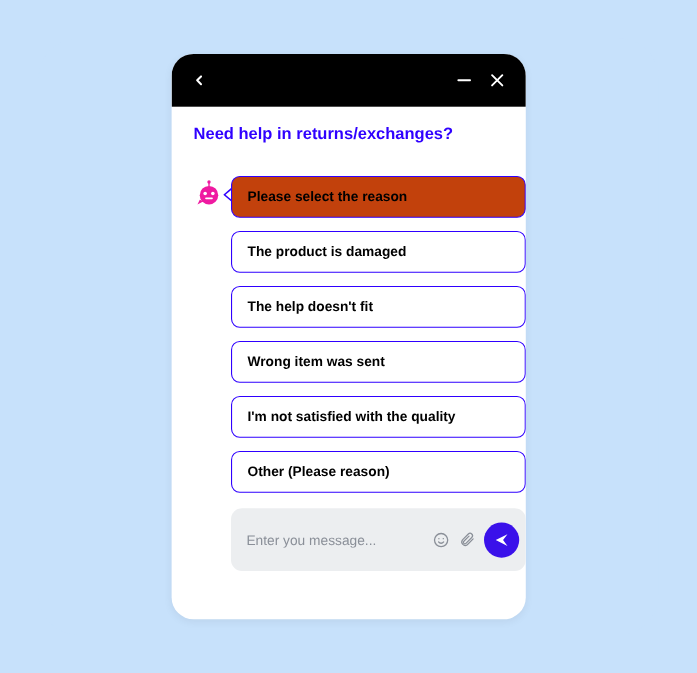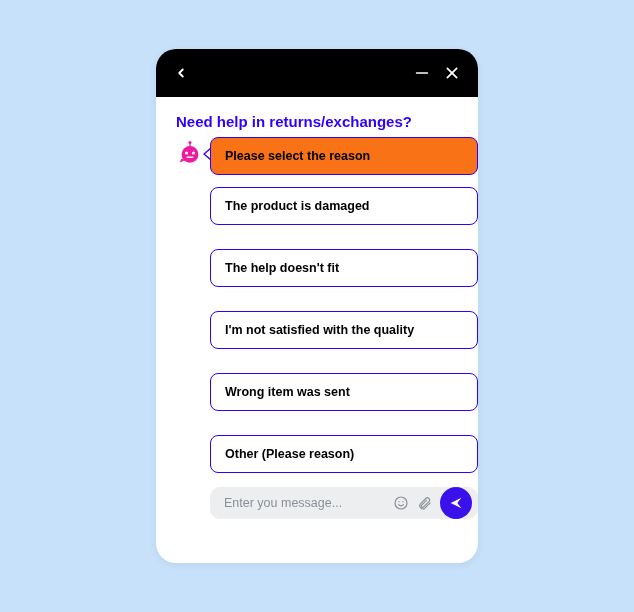--- a/index.html
+++ b/index.html
@@ -34,42 +34,42 @@
 
   .content {
     flex: 1;
     padding: 16px 20px 14px 20px;
     display: flex; flex-direction: column;
   }
   .title {
     color: #2f00ff;
     font-weight: 700;
     font-size: 15px;
-    margin-bottom: 7px;
+    margin-bottom: 30px;
   }
 
   .bot-row { display: flex; align-items: flex-start; gap: 6px; }
   .bot-col { flex: 0 0 auto; display:flex; align-items:flex-start; padding-top:2px; }
   .bot-svg { width: 28px; height: 28px; }
 
   .options {
     flex: 1;
-    display: flex; flex-direction: column; gap: 24px;
+    display: flex; flex-direction: column; gap: 12px;
     margin-bottom: 14px;
   }
 
   .bubble-wrap { position: relative; margin-bottom: 12px; }
   .bubble {
     border: 1px solid #2f00ff;
     border-radius: 8px;
     padding: 11px 14px;
     font-size: 12.5px;
     font-weight: 700;
     color: #000;
-    background: #f97316;
+    background: #c2410c;
     position: relative;
   }
   .bubble-tail {
     position: absolute; left: -7px; top: 11px;
     width: 0; height: 0;
     border-top: 6px solid transparent;
     border-bottom: 6px solid transparent;
     border-right: 7px solid #2f00ff;
   }
   .bubble-tail::after {
@@ -87,21 +87,21 @@
     font-size: 12.5px;
     font-weight: 700;
     color: #000;
     background: #fff;
     cursor: pointer;
   }
 
   .inputbar {
     background: #eceef0;
     border-radius: 10px;
-    height: 32px;
+    height: 57px;
     display: flex; align-items: center;
     padding: 0 6px 0 14px;
     gap: 8px;
   }
   .inputbar input {
     flex: 1; border: none; background: transparent; outline: none;
     font-size: 12.5px; color: #333;
   }
   .inputbar input::placeholder { color: #8a8f98; }
   .in-icon { color: #8a8f98; display:inline-flex; }
@@ -161,22 +161,22 @@
 
         <div style="flex:1">
           <div class="bubble-wrap">
             <span class="bubble-tail"></span>
             <div class="bubble">Please select the reason</div>
           </div>
 
           <div class="options">
             <div class="option">The product is damaged</div>
             <div class="option">The help doesn't fit</div>
+            <div class="option">Wrong item was sent</div>
             <div class="option">I'm not satisfied with the quality</div>
-            <div class="option">Wrong item was sent</div>
             <div class="option">Other (Please reason)</div>
           </div>
 
           <div class="inputbar">
             <input type="text" placeholder="Enter you message..." style="">
             <span class="in-icon">
               <svg width="16" height="16" viewBox="0 0 24 24" fill="none" stroke="currentColor" stroke-width="1.8">
                   <circle cx="12" cy="12" r="9"></circle>
                   <circle cx="9" cy="10" r="1" fill="currentColor" stroke="none"></circle>
                   <circle cx="15" cy="10" r="1" fill="currentColor" stroke="none"></circle>

